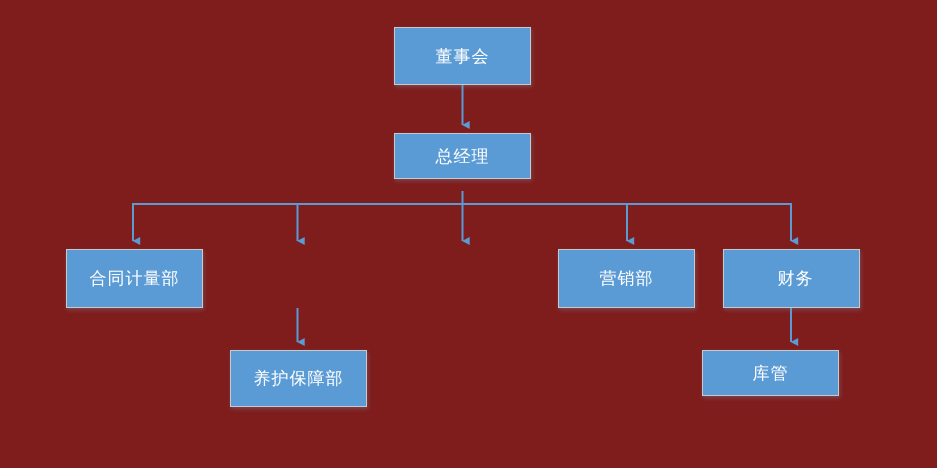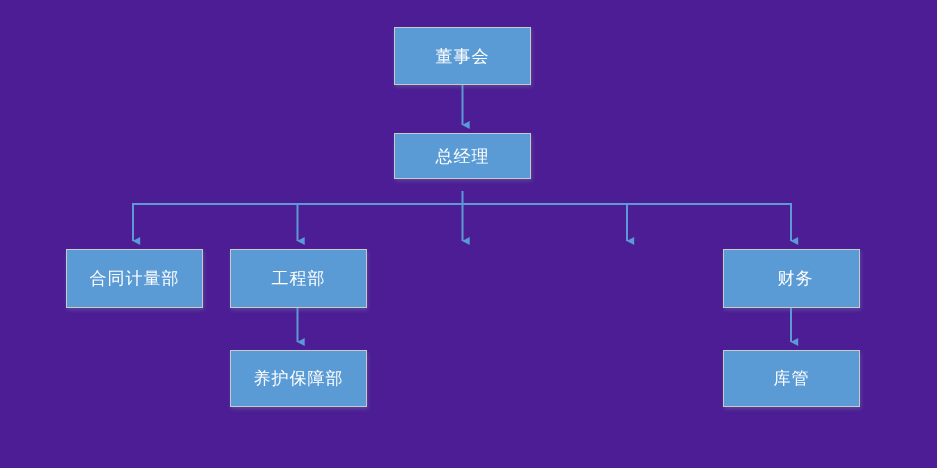--- a/index.html
+++ b/index.html
@@ -5,21 +5,21 @@
 <style>
   html, body {
     margin: 0;
     padding: 0;
     background: #ffffff;
   }
   #canvas {
     position: relative;
     width: 937px;
     height: 468px;
-    background: #4c1d95;
+    background: #7f1d1d;
     overflow: hidden;
     font-family: "DejaVu Sans", "Liberation Sans", sans-serif;
   }
   .node {
     position: absolute;
     box-sizing: border-box;
     background: #5B9BD5;
     border: 1px solid #C9C9C9;
     box-shadow: 1px 2px 4px rgba(120,140,160,0.38);
     display: flex;
@@ -75,31 +75,31 @@
   </div>
 
   <div class="node" style="left:394px; top:133px; width:137px; height:46px;">
     <span>总经理</span>
   </div>
 
   <div class="node" style="left:66px; top:249px; width:137px; height:59px;text-align:center;">
     <span>合同计量部</span>
   </div>
 
-  <div class="node" style="left:230px; top:249px; width:137px; height:59px;">
-    <span>工程部</span>
-  </div>
 
 
+  <div class="node" style="left:558px; top:249px; width:137px; height:59px;">
+    <span>营销部</span>
+  </div>
 
   <div class="node" style="left:723px; top:249px; width:137px; height:59px;padding-left:8px;">
     <span>财务</span>
   </div>
 
   <div class="node" style="left:230px; top:350px; width:137px; height:57px;text-align:center;">
     <span>养护保障部</span>
   </div>
 
-  <div class="node" style="left:723px; top:350px; width:137px; height:57px;">
+  <div class="node" style="left:702px; top:350px; width:137px; height:46px;">
     <span>库管</span>
   </div>
 
 </div>
 
 </body></html>

